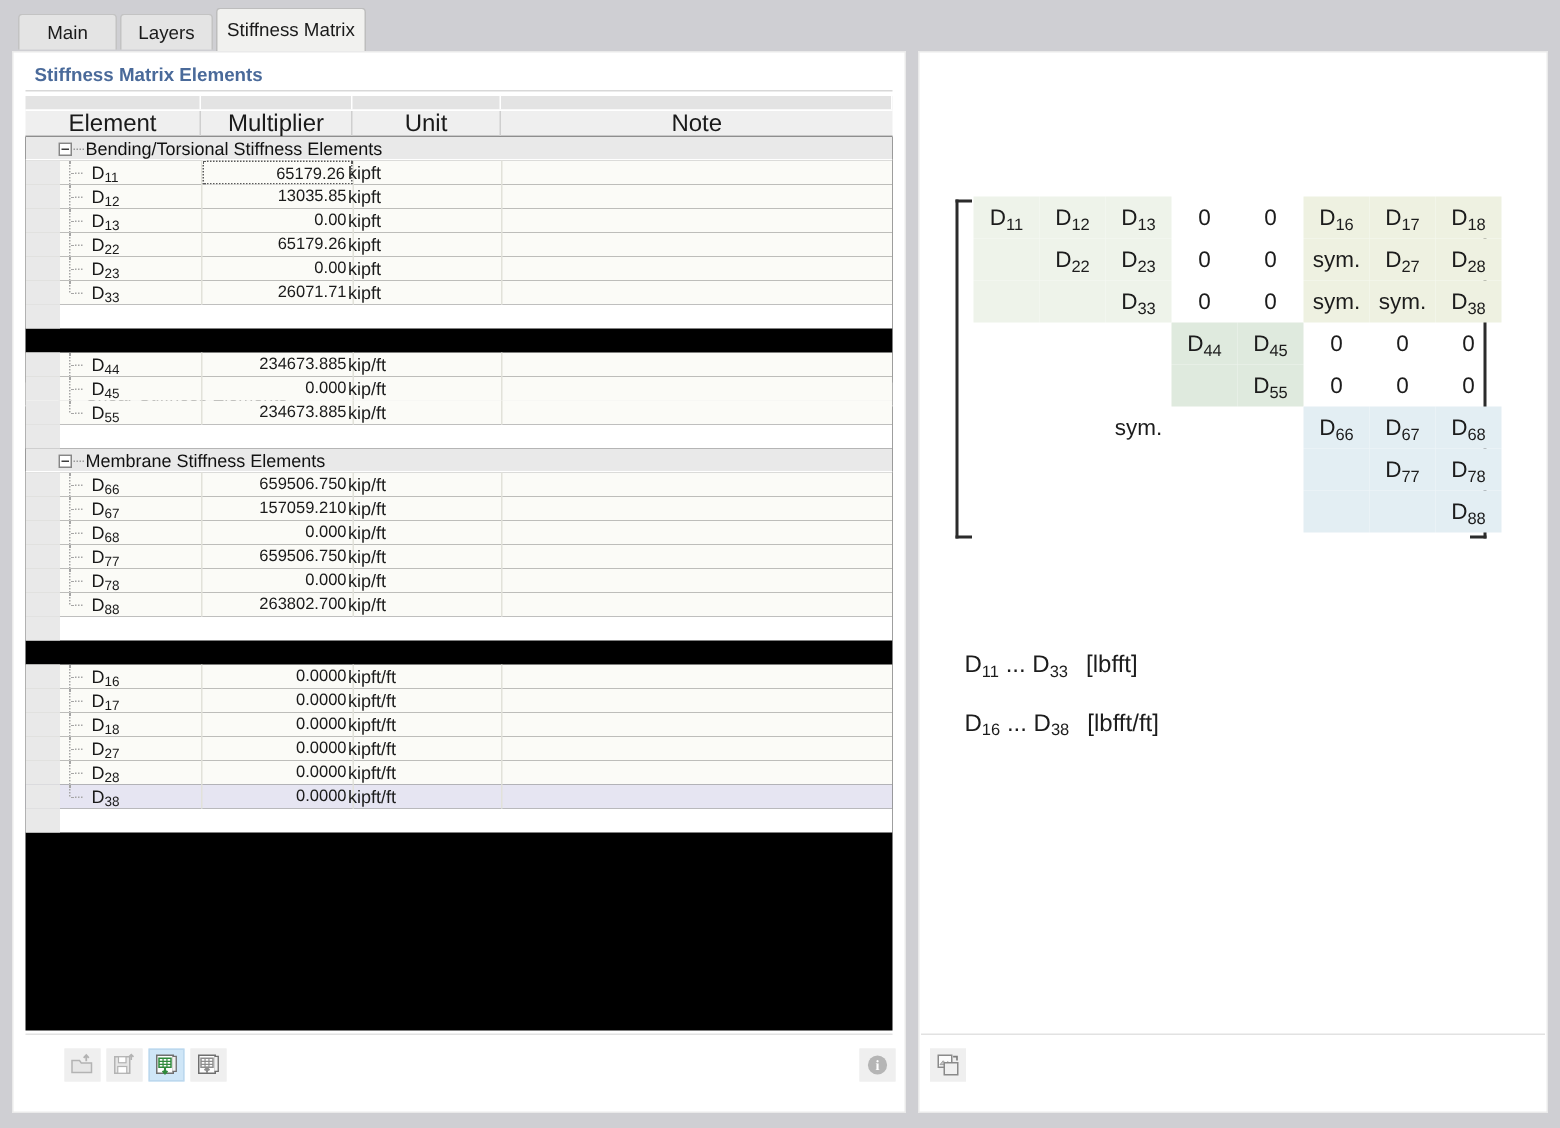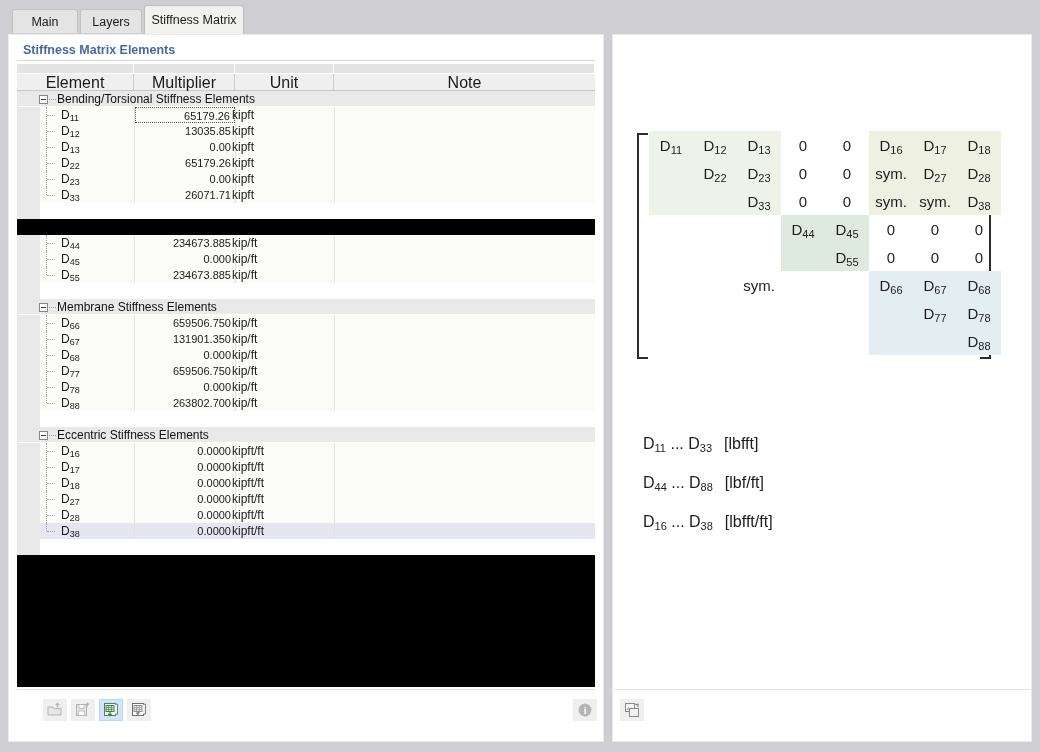--- a/index.html
+++ b/index.html
@@ -485,21 +485,21 @@
           <div class="c-unit">kip/ft</div>
         </div>
         <div class="row data" style="top: 240px;">
           <div class="gutter"></div>
           <div class="vline"></div>
           <div class="hline"></div>
           <div class="sep s1"></div>
           <div class="sep s2"></div>
           <div class="sep s3"></div>
           <div class="c-el">D<sub>67</sub></div>
-          <div class="c-mult">131901.350</div>
+          <div class="c-mult">157059.210</div>
           <div class="c-unit">kip/ft</div>
         </div>
         <div class="row data" style="top: 256px;">
           <div class="gutter"></div>
           <div class="vline"></div>
           <div class="hline"></div>
           <div class="sep s1"></div>
           <div class="sep s2"></div>
           <div class="sep s3"></div>
           <div class="c-el">D<sub>68</sub></div>
@@ -534,25 +534,20 @@
           <div class="hline"></div>
           <div class="sep s1"></div>
           <div class="sep s2"></div>
           <div class="sep s3"></div>
           <div class="c-el">D<sub>88</sub></div>
           <div class="c-mult">263802.700</div>
           <div class="c-unit">kip/ft</div>
         </div>
         <div class="spacer" style="top: 320px;">
           <div class="gutter"></div>
-        </div>
-        <div class="row group" style="top: 336px;">
-          <div class="expander"></div>
-          <div class="dash"></div>
-          <div class="gtxt">Eccentric Stiffness Elements</div>
         </div>
         <div class="row data" style="top: 352px;">
           <div class="gutter"></div>
           <div class="vline"></div>
           <div class="hline"></div>
           <div class="sep s1"></div>
           <div class="sep s2"></div>
           <div class="sep s3"></div>
           <div class="c-el">D<sub>16</sub></div>
           <div class="c-mult">0.0000</div>
@@ -746,21 +741,20 @@
               <td class="bg-memb"></td>
               <td class="bg-memb"></td>
               <td class="bg-memb">D<sub>88</sub></td>
             </tr>
           </tbody>
         </table>
     </div>
 
     <div id="legend">
         <div class="leg-row"><span>D<sub>11</sub></span><span> ... </span><span>D<sub>33</sub></span><span class="u">[lbfft]</span></div>
-        <div class="leg-row"><span>D<sub>44</sub></span><span> ... </span><span>D<sub>88</sub></span><span class="u">[lbf/ft]</span></div>
         <div class="leg-row"><span>D<sub>16</sub></span><span> ... </span><span>D<sub>38</sub></span><span class="u">[lbfft/ft]</span></div>
       </div>
 
     <div id="right-toolbar">
         <div class="tbtn" style="left: 6px;">
           <svg width="16" height="16" viewBox="0 0 16 16">
             <rect x="1.5" y="1.5" width="9" height="8" fill="#fbfbfb" stroke="#8a8a8a" stroke-width="1"></rect>
             <path d="M2.6 7.8 4.8 5.2l1.7 1.9 1.5-1.4 1.5 2.1z" fill="#c6c6c6" stroke="#9a9a9a" stroke-width="0.6"></path>
             <rect x="5.5" y="6.5" width="9" height="8" fill="#f0f0f0" stroke="#8a8a8a" stroke-width="1"></rect>
             <path d="M11.4 2.4h2.6v2.6" fill="none" stroke="#7d7d7d" stroke-width="1.1"></path>

